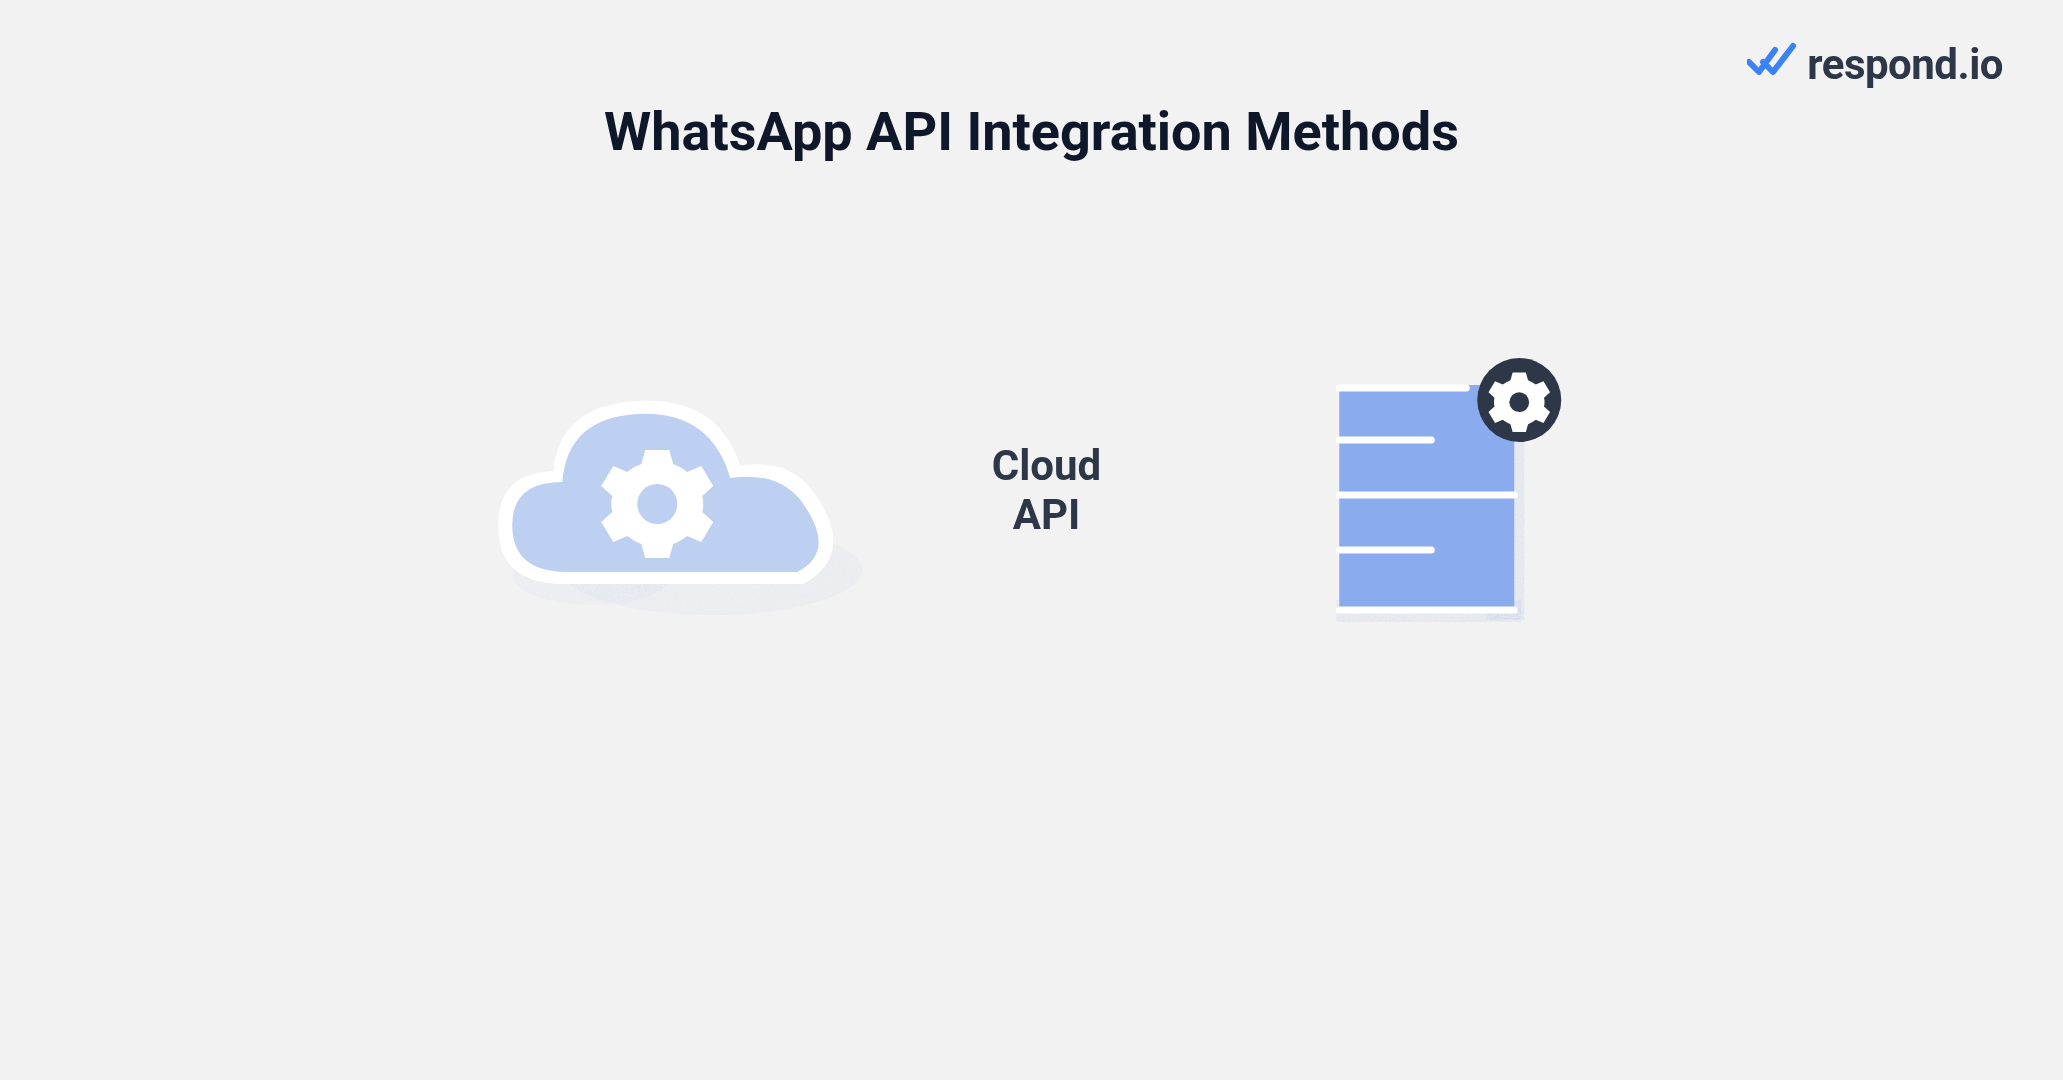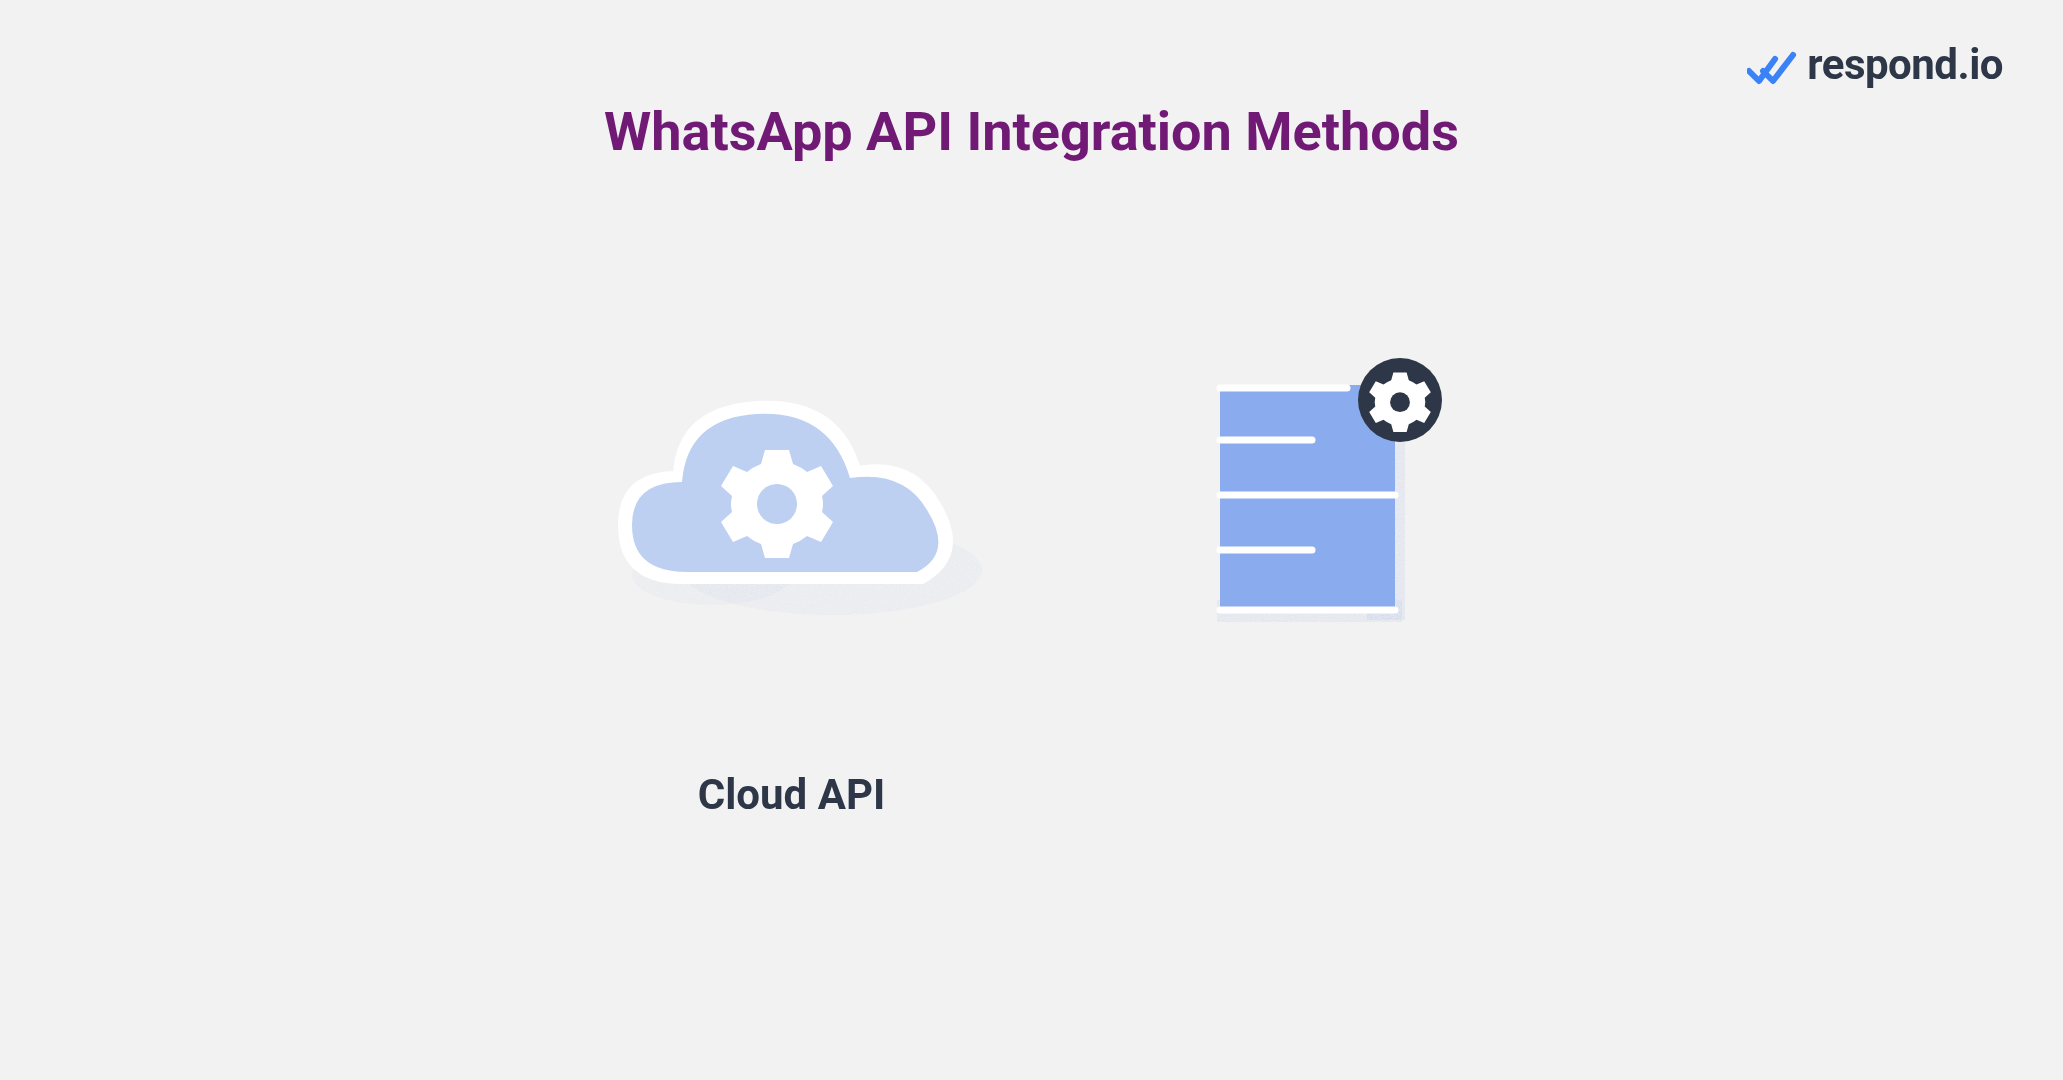--- a/index.html
+++ b/index.html
@@ -14,21 +14,21 @@
       background-color: #f2f2f2;
       font-family: -apple-system, BlinkMacSystemFont, 'Segoe UI', Roboto, sans-serif;
       position: relative;
     }
     
     .logo {
       position: absolute;
       top: 40px;
       right: 60px;
       display: flex;
-      align-items: flex-end;
+      align-items: flex-start;
       gap: 10px;
     }
     
     .logo-icon {
       display: inline-flex;
     }
     
     .logo-text {
       font-size: 42px;
       font-weight: 700;
@@ -36,37 +36,37 @@
       letter-spacing: -0.5px;
     }
     
     .title {
       position: absolute;
       top: 100px;
       left: 50%;
       transform: translateX(-50%);
       font-size: 54px;
       font-weight: 700;
-      color: #701a75;
+      color: #0f172a;
       text-align: left;
     }
     
     .content {
       position: absolute;
       top: 340px;
       left: 50%;
       transform: translateX(-50%);
       display: flex;
       gap: 200px;
       align-items: flex-start;
     }
     
     .card {
       display: flex;
-      flex-direction: column;
+      flex-direction: row;
       align-items: center;
       gap: 130px;
     }
     
     .card-icon {
       height: 300px;
       display: flex;
       align-items: center;
       justify-content: center;
     }

